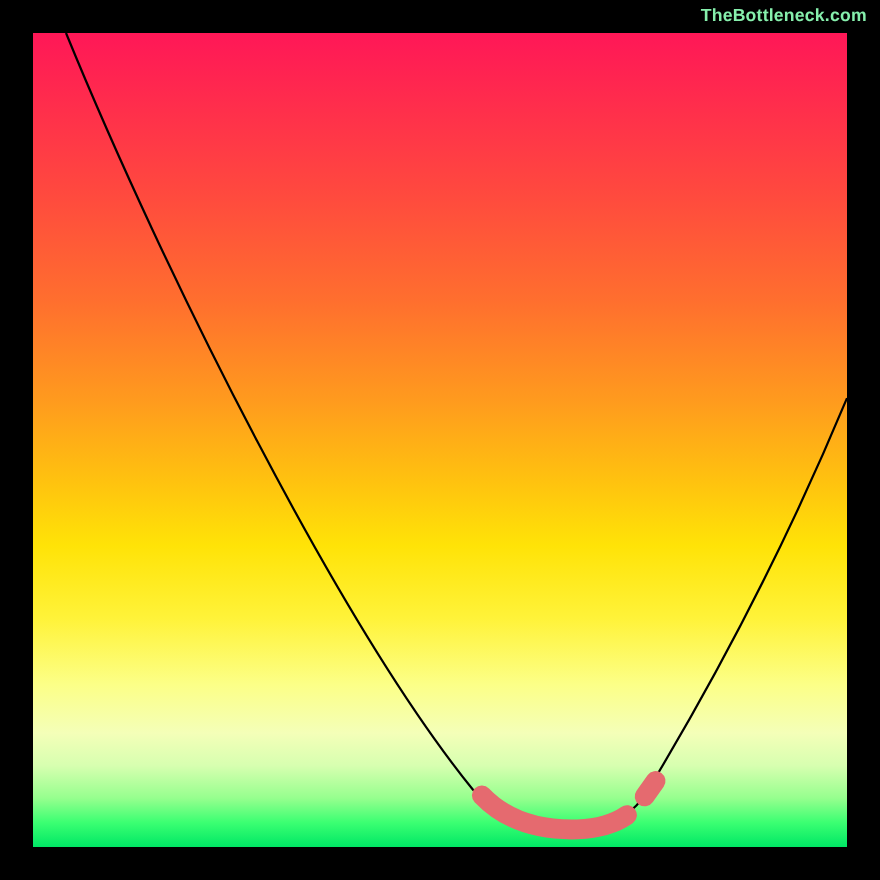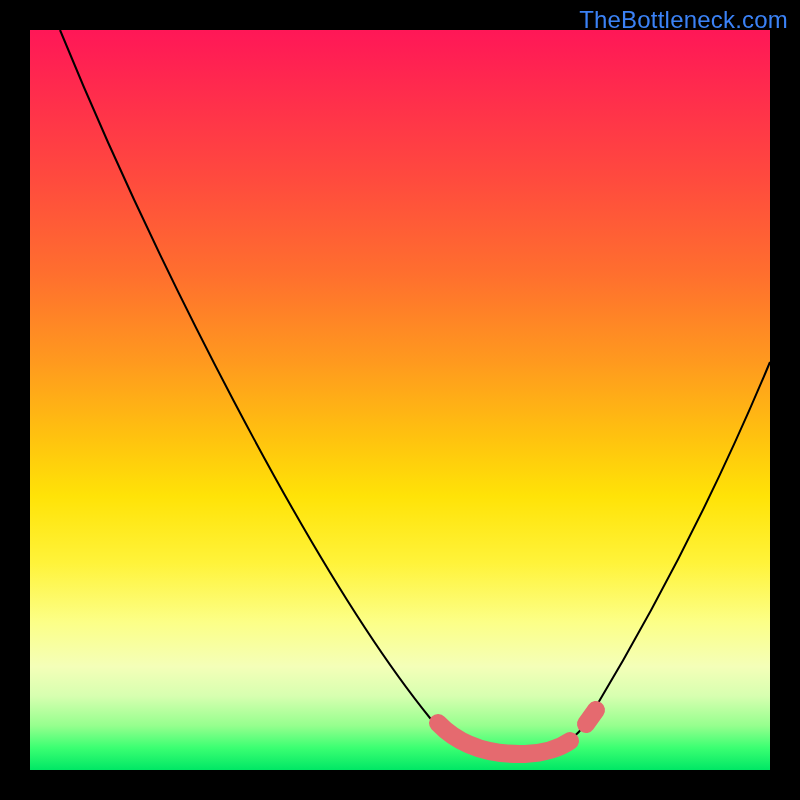--- a/index.html
+++ b/index.html
@@ -37,24 +37,24 @@
       #f4ffb8 86%,
       #d7ffb0 90%,
       #96ff8e 94%,
       #3bff72 97%,
       #00e765 100%);
   }
   .watermark {
     position: absolute;
     top: 6px;
     right: 12px;
-    color: #3b82f6;
-    font-size: 24px;
+    color: #86efac;
+    font-size: 16px;
     letter-spacing: 0.2px;
-    font-weight: 400;
+    font-weight: 700;
     user-select: none;
   }
   svg.curve {
     position: absolute;
     left: 0;
     top: 0;
     width: 740px;
     height: 740px;
     overflow: visible;
   }

